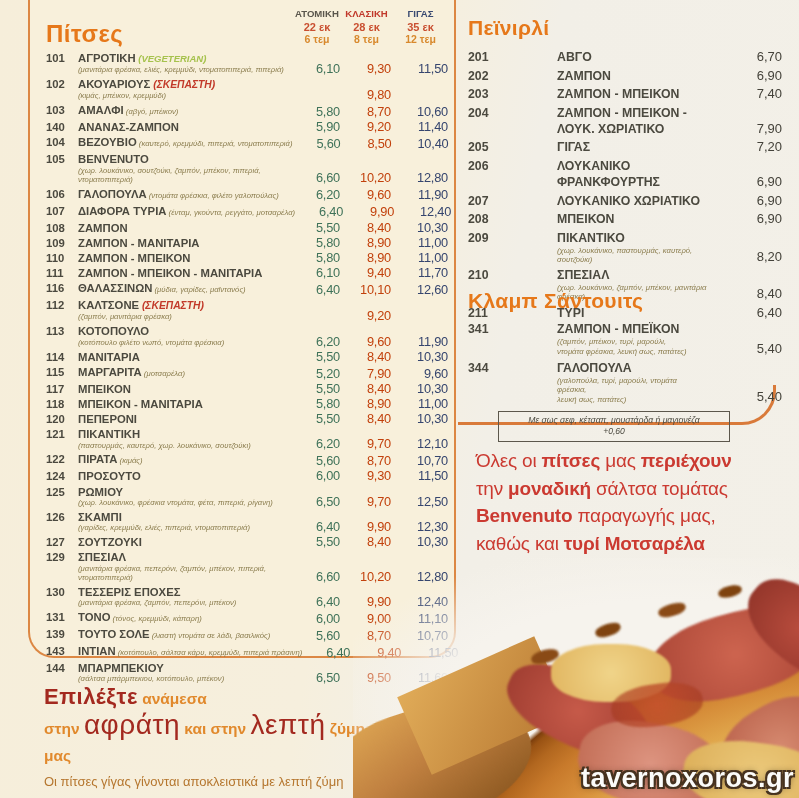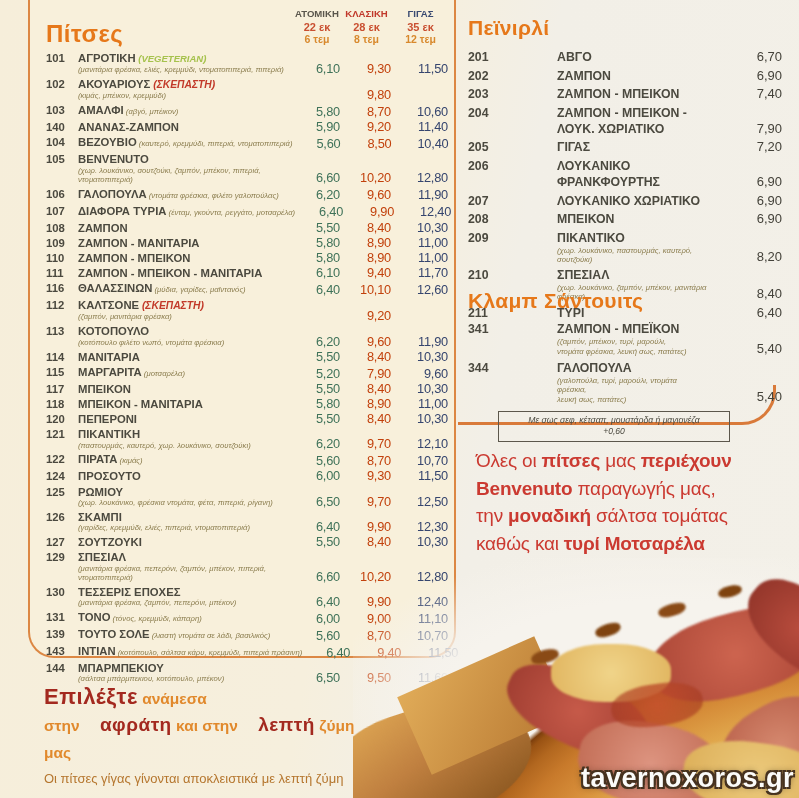--- a/index.html
+++ b/index.html
@@ -47,21 +47,21 @@
     font-size:8.6px;font-style:italic;color:#4b493f;text-align:center;line-height:11px;}
   
   .promo{position:absolute;left:476px;top:447px;width:308px;
     color:#cb3a31;font-size:19px;line-height:27.5px;letter-spacing:-.2px;}
   .promo .b{font-weight:bold;}
   
   .choose{position:absolute;left:44px;top:684px;width:340px;}
   .ch-l1{line-height:25px;}
   .ch-l2{line-height:27px;}
   .seg-big{font-size:22px;font-weight:bold;color:#a3291f;letter-spacing:.5px;}
-  .seg-big2{font-size:19px;font-weight:bold;color:#a3291f;letter-spacing:.5px;margin-left:16px;}
+  .seg-big2{font-size:28px;font-weight:normal;color:#a3291f;letter-spacing:.5px;}
   .seg-or{font-size:15.5px;font-weight:bold;color:#e1892c;}
   .ch-l3{margin-top:5px;font-size:13px;color:#b5762e;line-height:16px;}
   
   .photo{position:absolute;right:0;bottom:0;width:446px;height:240px;overflow:hidden;z-index:5;
     background:radial-gradient(ellipse at 70% 60%,#f6f3ed 50%,rgba(246,243,237,0) 78%);}
   .photo *{position:absolute;}
   .pz-shadow{left:-30px;top:190px;width:260px;height:60px;border-radius:50%;
     background:rgba(140,100,70,.32);filter:blur(8px);}
   .pz{left:-60px;top:60px;width:940px;height:640px;border-radius:50%;
     transform:rotate(-13deg);transform-origin:150px 120px;
@@ -452,22 +452,22 @@
         </div>
       </div>
     <div class="note-box">
       <div>Με σως σεφ, κέτσαπ, μουστάρδα ή μαγιονέζα</div>
       <div>+0,60</div>
     </div>
   </div>
 
   <div class="promo" id="promo">
       <div class="promo-line"><span>Όλες οι </span><span class="b">πίτσες</span><span> μας </span><span class="b">περιέχουν</span></div>
+      <div class="promo-line"><span>την </span><span class="b">μοναδική</span><span> σάλτσα τομάτας</span></div>
       <div class="promo-line"><span class="b">Benvenuto</span><span> παραγωγής μας,</span></div>
-      <div class="promo-line"><span>την </span><span class="b">μοναδική</span><span> σάλτσα τομάτας</span></div>
       <div class="promo-line"><span>καθώς και </span><span class="b">τυρί Μοτσαρέλα</span></div>
     </div>
 
   <div class="choose">
     <div class="ch-l1" id="choose-l1"><span class="seg-big">Επιλέξτε</span><span class="seg-or"> ανάμεσα</span></div>
     <div class="ch-l2" id="choose-l2"><span class="seg-or">στην </span><span class="seg-big2">αφράτη</span><span class="seg-or"> και στην </span><span class="seg-big2">λεπτή</span><span class="seg-or"> ζύμη μας</span></div>
     <div class="ch-l3">Οι πίτσες γίγας γίνονται αποκλειστικά με λεπτή ζύμη</div>
   </div>
 
   <div class="photo">

